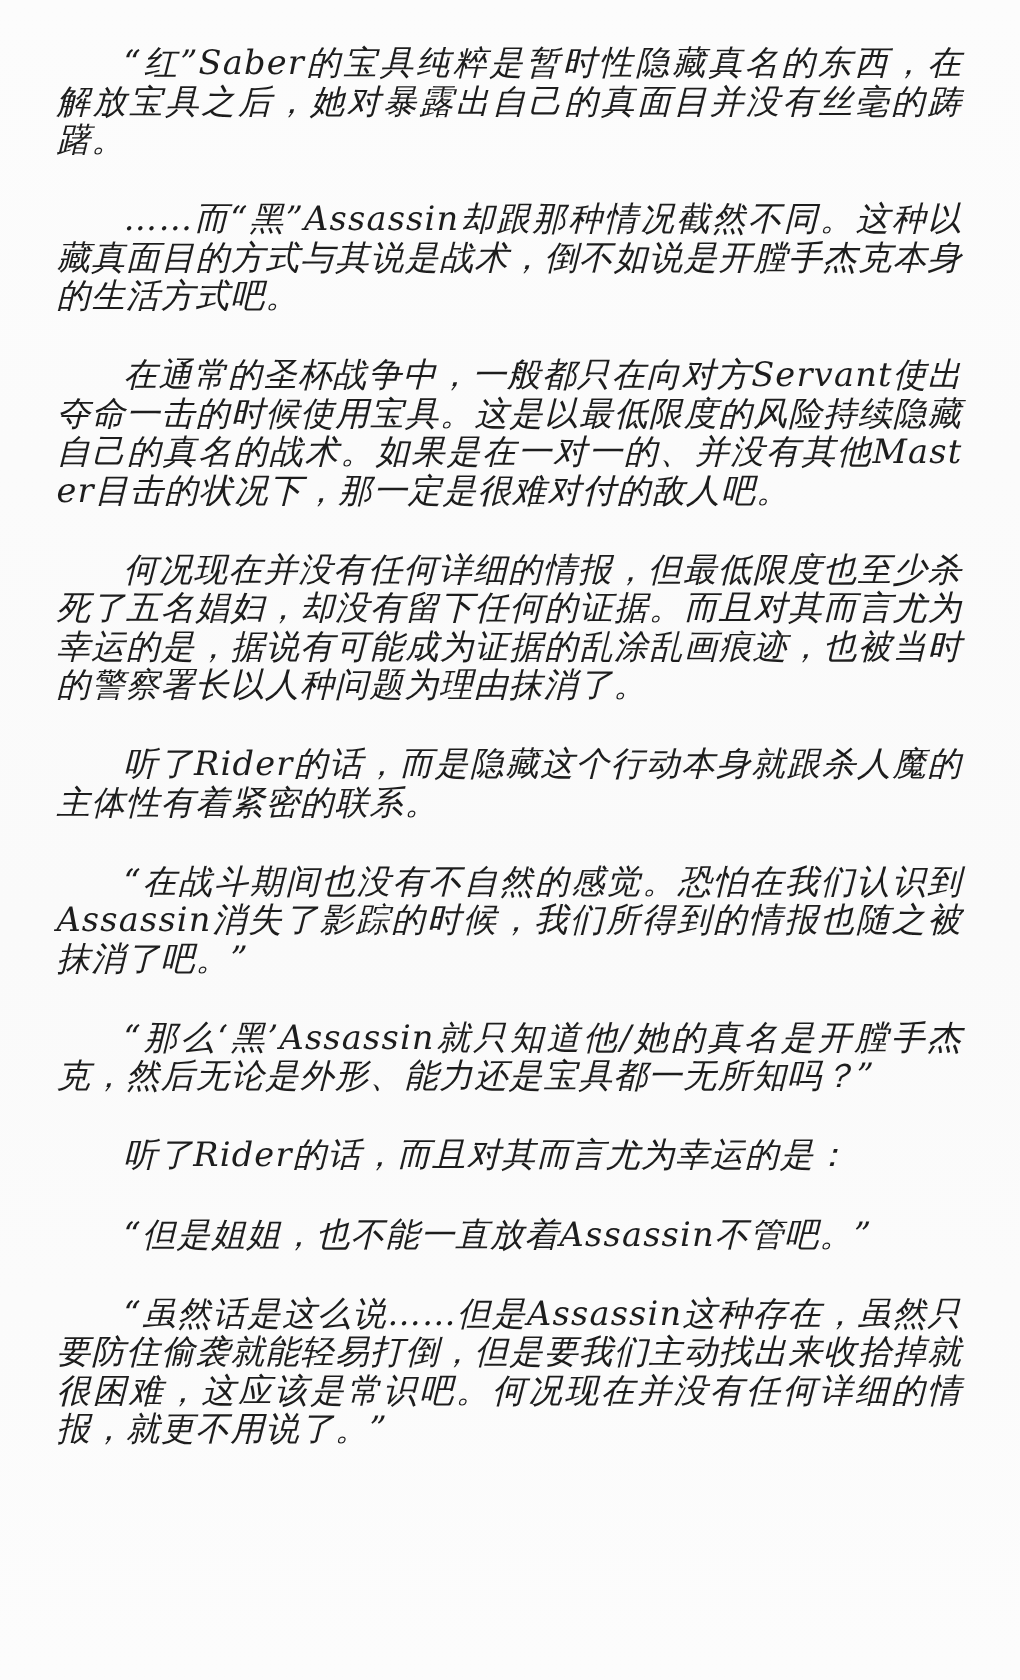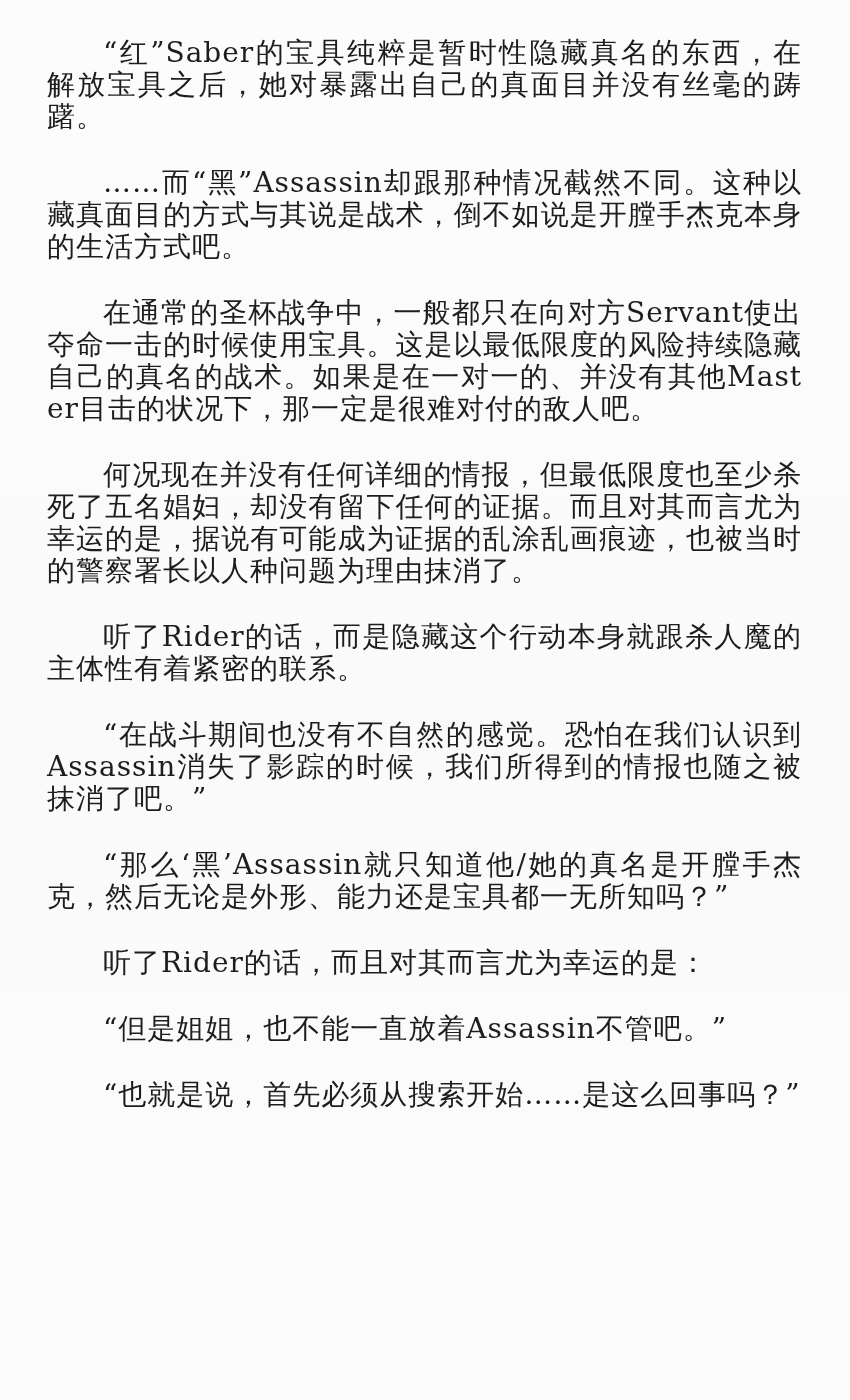--- a/index.html
+++ b/index.html
@@ -24,32 +24,33 @@
     color: #1d1d1d;
     text-align: justify;
     
     background:
       linear-gradient(180deg, #fcfcfc 0%, #fafafa 55%, #fcfcfc 100%);
   }
   .page p {
     margin: 0 0 34px 0;
     text-indent: 2em;
     word-break: break-all;
+    font-style: italic;
   }
   .page p:last-child {
     margin-bottom: 0;
   }
 </style>
 </head>
 <body style="background: rgb(251, 251, 251);">
 
 <div class="page" style="color: rgb(29, 29, 29);">
   <p>“红”Saber的宝具纯粹是暂时性隐藏真名的东西，在解放宝具之后，她对暴露出自己的真面目并没有丝毫的踌躇。</p>
   <p>……而“黑”Assassin却跟那种情况截然不同。这种以藏真面目的方式与其说是战术，倒不如说是开膛手杰克本身的生活方式吧。</p>
   <p>在通常的圣杯战争中，一般都只在向对方Servant使出夺命一击的时候使用宝具。这是以最低限度的风险持续隐藏自己的真名的战术。如果是在一对一的、并没有其他Master目击的状况下，那一定是很难对付的敌人吧。</p>
   <p>何况现在并没有任何详细的情报，但最低限度也至少杀死了五名娼妇，却没有留下任何的证据。而且对其而言尤为幸运的是，据说有可能成为证据的乱涂乱画痕迹，也被当时的警察署长以人种问题为理由抹消了。</p>
   <p>听了Rider的话，而是隐藏这个行动本身就跟杀人魔的主体性有着紧密的联系。</p>
   <p>“在战斗期间也没有不自然的感觉。恐怕在我们认识到Assassin消失了影踪的时候，我们所得到的情报也随之被抹消了吧。”</p>
   <p>“那么‘黑’Assassin就只知道他/她的真名是开膛手杰克，然后无论是外形、能力还是宝具都一无所知吗？”</p>
   <p>听了Rider的话，而且对其而言尤为幸运的是：</p>
   <p>“但是姐姐，也不能一直放着Assassin不管吧。”</p>
-  <p>“也就是说，首先必须从搜索开始……是这么回事吗？”</p>
+  <p>“虽然话是这么说……但是Assassin这种存在，虽然只要防住偷袭就能轻易打倒，但是要我们主动找出来收拾掉就很困难，这应该是常识吧。何况现在并没有任何详细的情报，就更不用说了。”</p>
 </div>
 
 </body></html>

